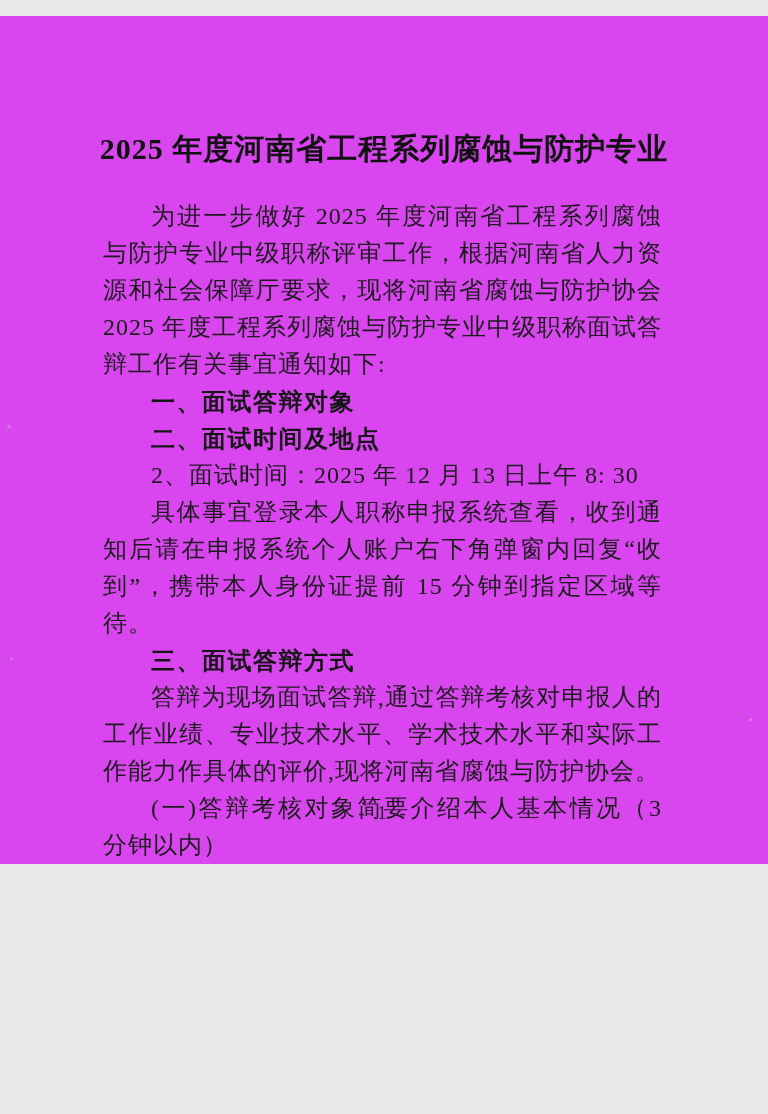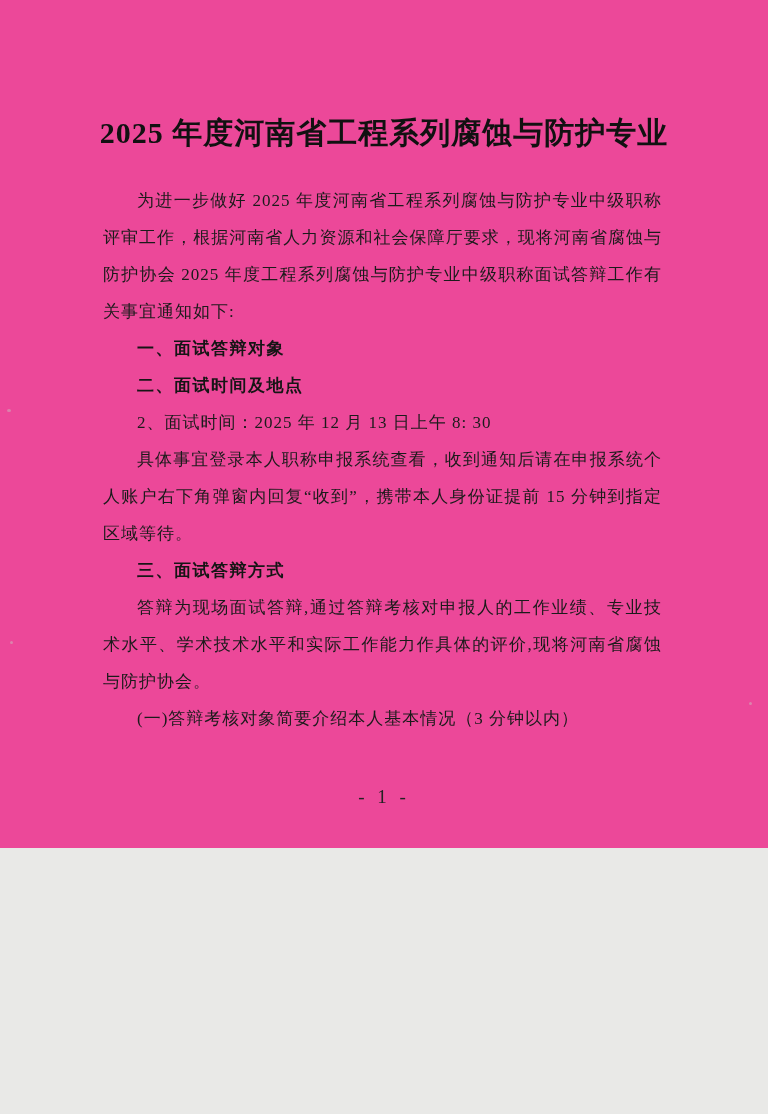--- a/index.html
+++ b/index.html
@@ -4,22 +4,22 @@
 <style>
   html, body {
     margin: 0;
     padding: 0;
     background: #e9e9e7;
   }
   .page {
     position: relative;
     width: 768px;
     height: 848px;
-    margin: 0 auto;
-    background: #ec4899;
+    margin: 16px auto;
+    background: #d946ef;
     overflow: hidden;
     color: #1b1b1b;
     font-family: "Liberation Serif", serif;
   }
   .doc-title {
     margin: 110px 58px 26px 58px;
     text-align: center;
     font-size: 30px;
     font-weight: 700;
     line-height: 46px;
@@ -31,26 +31,26 @@
     margin: 0 106px 0 103px;
     font-size: 23px;
     line-height: 37px;
     text-align: justify;
     letter-spacing: 1px;
   }
   .content p, .content h2 {
     margin: 0;
     padding: 0;
     text-indent: 2em;
-    font-size: 17px;
+    font-size: 24px;
     line-height: 37px;
     font-weight: 400;
   }
   .content h2 {
-    font-family: Liberation Serif, serif;
+    font-family: Liberation Sans, sans-serif;
     font-weight: 700;
     letter-spacing: 1.5px;
     color: #151515;
   }
   .page-number {
     position: absolute;
     left: 0;
     bottom: 40px;
     width: 100%;
     text-align: center;

